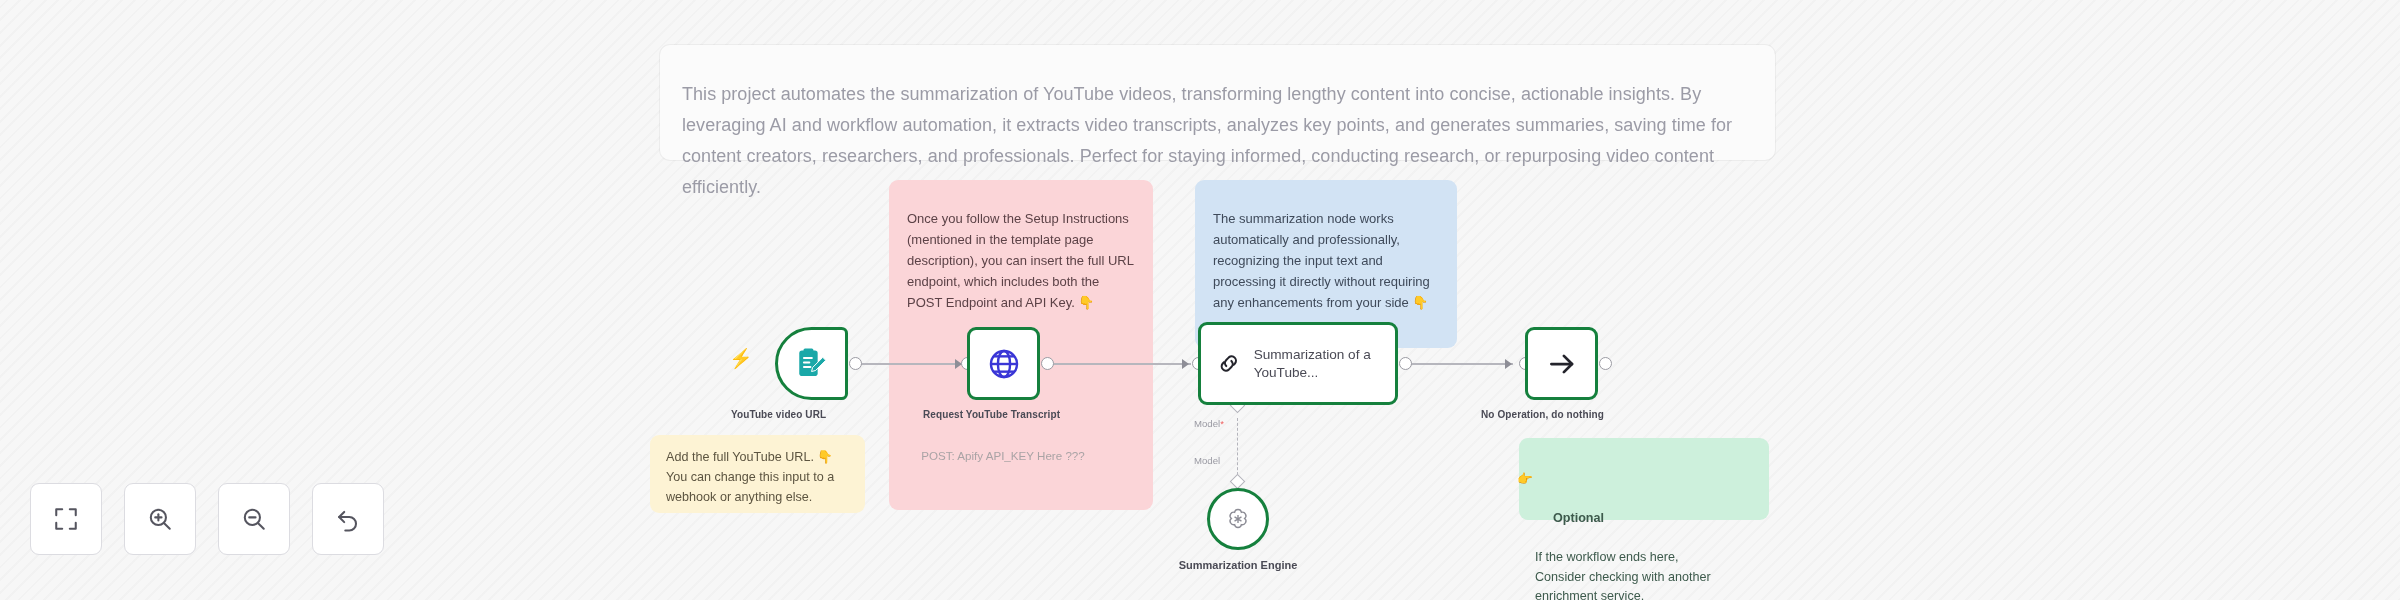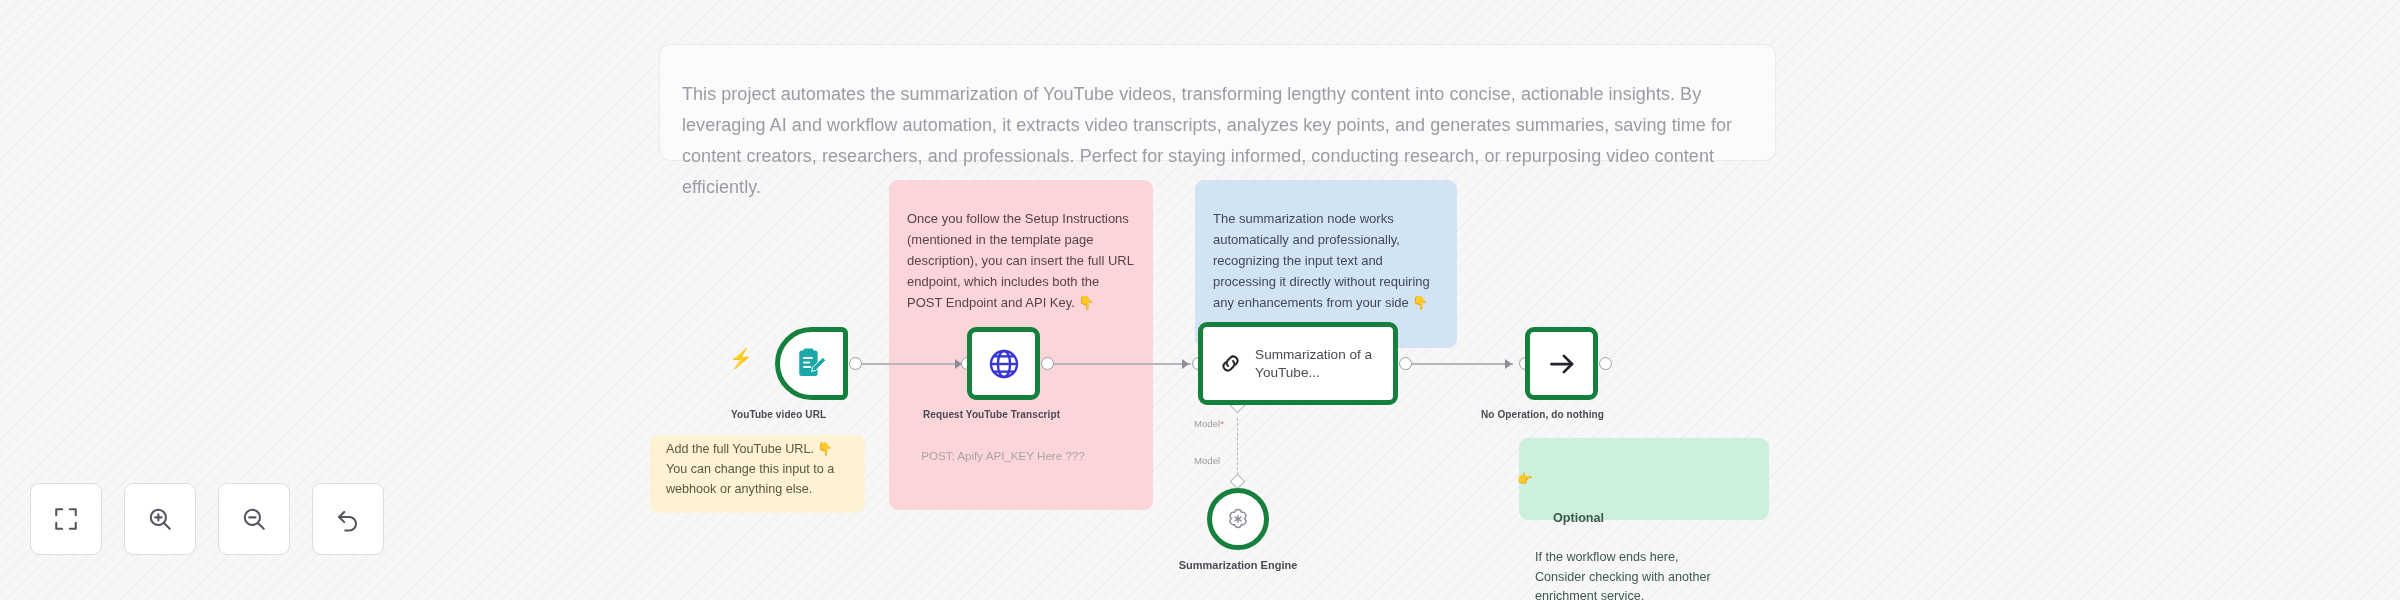--- a/index.html
+++ b/index.html
@@ -63,40 +63,40 @@
     left: 1195px; top: 180px;
     width: 262px; height: 168px;
     background: #d2e3f4;
     color: #3f4a5a;
   }
   .sticky-yellow {
     left: 650px; top: 435px;
     width: 215px; height: 78px;
     background: #fdf3d4;
     color: #5c5440;
-    padding: 5px 16px;
+    padding: 13px 16px;
     line-height: 1.58;
     font-size: 12.6px;
   }
   .sticky-green {
     left: 1519px; top: 438px;
     width: 250px; height: 82px;
     background: #cdf0dc;
     color: #3d5a4c;
     padding: 12px 16px;
     line-height: 1.56;
     font-size: 12.6px;
   }
   .sticky-green .opt-head { padding-left: 18px; }
 
   
   .node {
     position: absolute;
     background: #fff;
-    border: 5px solid #15803d;
+    border: 3px solid #15803d;
     border-radius: 9px;
     display: flex;
     align-items: center;
     justify-content: center;
   }
   .node-trigger {
     border-top-left-radius: 52px;
     border-bottom-left-radius: 52px;
   }
   .node-label {

